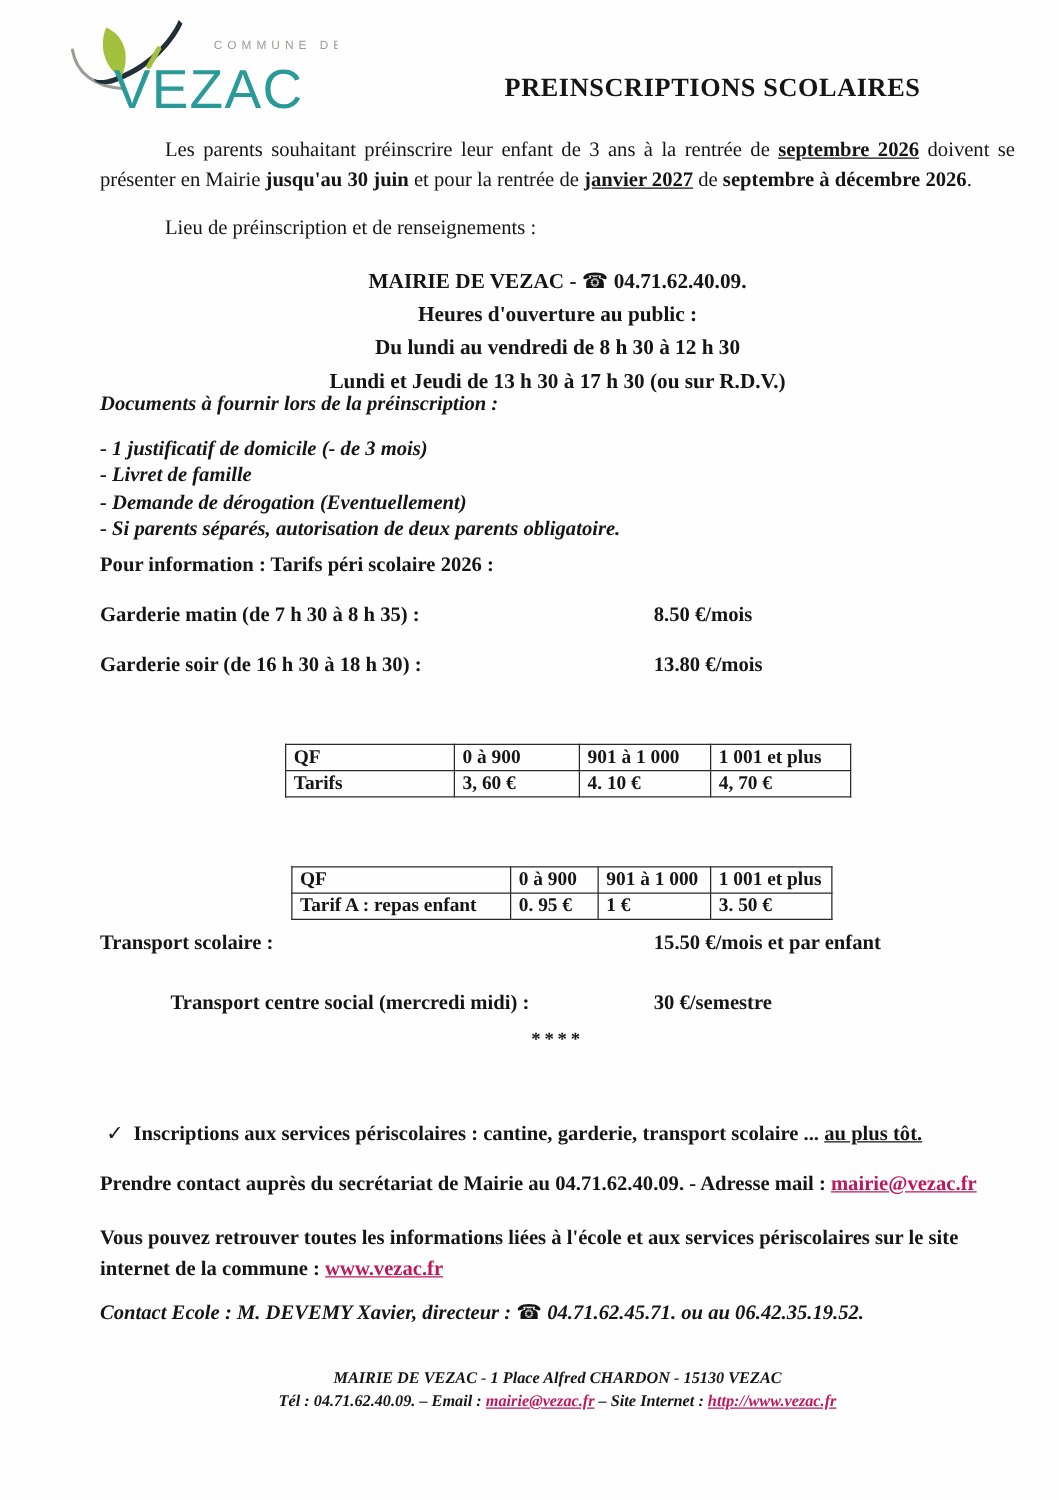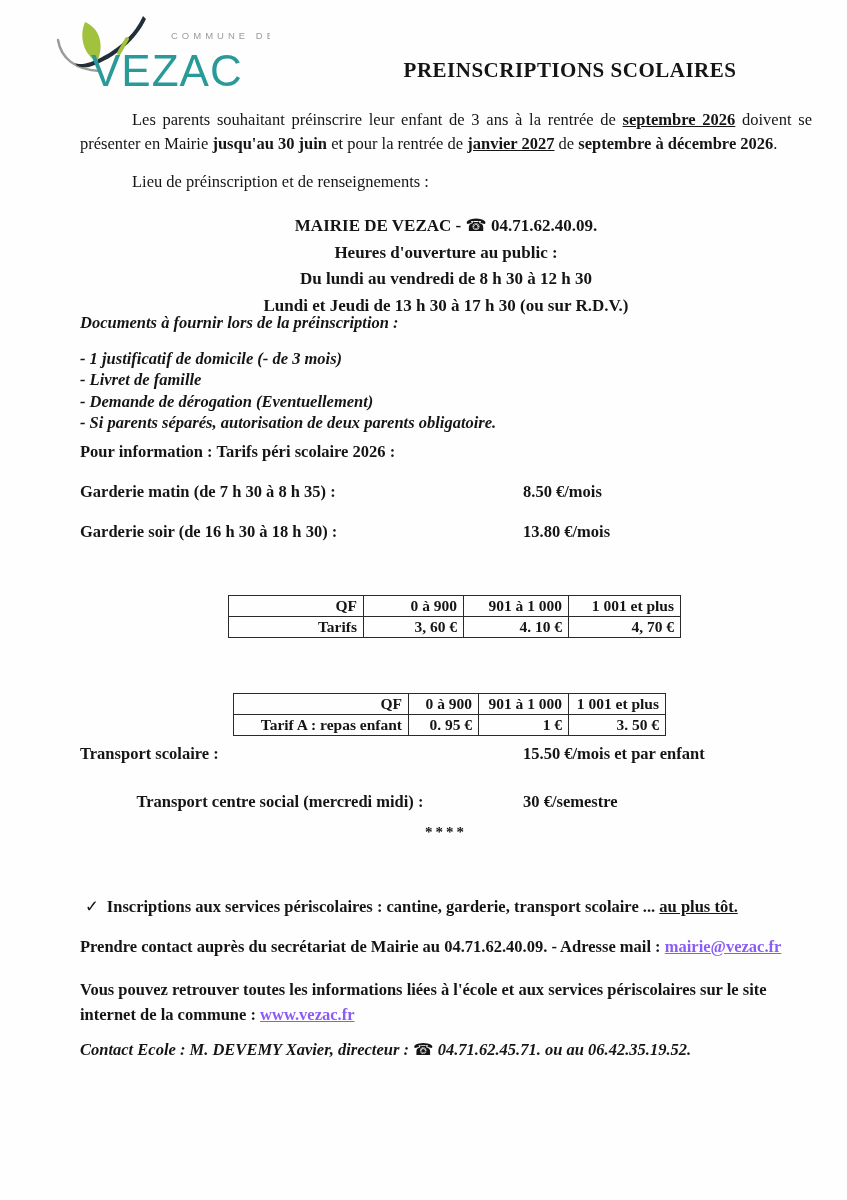--- a/index.html
+++ b/index.html
@@ -11,41 +11,41 @@
     margin:0 auto;
     font-family:"Liberation Serif", serif;
     color:#151515;
     overflow:hidden;
   }
   .abs { position:absolute; left:80px; width:732px; font-size:16.5px; }
   .b  { font-weight:bold; }
   .u  { text-decoration:underline; }
   .center { text-align:center; }
   .just { text-align:justify; }
-  .link { color:#8b5cf6; font-weight:bold; text-decoration:underline; cursor:pointer; }
+  .link { color:#be185d; font-weight:bold; text-decoration:underline; cursor:pointer; }
 
   .doc-title {
     position:absolute; left:330px; top:58px; width:480px;
     text-align:center; font-size:21px; font-weight:bold; letter-spacing:.5px;
   }
   .logo-wrap { position:absolute; left:55px; top:10px; width:220px; height:95px; }
 
   .intro { top:108px; line-height:24px; text-indent:52px; }
   .lieu  { top:172px; padding-left:52px; }
   .mairie { top:212px; line-height:26.5px; font-size:17px; font-weight:bold; }
   .docs  { top:312px; font-weight:bold; font-style:italic; line-height:21.5px; }
   .docs .docs-list { margin-top:14px; }
   .pour-info { top:442px; font-weight:bold; }
   .tarif-row { display:flex; font-weight:bold;gap:43px; }
   .tarif-row .lbl { width:400px; flex:none; }
   .row-gm { top:482px; }
   .row-gs { top:522px; }
   .row-gmm { top:562px; font-weight:bold; }
   .tbl { position:absolute; border-collapse:collapse; font-weight:bold; font-size:15.5px; }
-  .tbl td { border:1.6px solid #2a2a2a; text-align:right; padding:1px 6px; height:21px; }
+  .tbl td { border:1.6px solid #2a2a2a; text-align:left; padding:1px 6px; height:21px; }
   .tbl1 { left:228px; top:595px; }
   .tbl1 .c0{width:135px} .tbl1 .c1{width:100px} .tbl1 .c2{width:105px} .tbl1 .c3{width:112px}
   .tbl2 { left:233px; top:693px; }
   .tbl2 .c0{width:175px} .tbl2 .c1{width:70px} .tbl2 .c2{width:90px} .tbl2 .c3{width:97px}
   .cantine { top:655px; font-weight:bold; }
   .row-t1 { top:744px; }
   .row-t2 { top:792px;text-align:center; }
   .sep { top:824px; text-align:center; font-weight:bold; letter-spacing:3px; font-size:15px; }
   .info-h { top:860px; text-align:center; font-weight:bold; font-size:17.5px; }
   .check-line { top:897px; padding-left:5px; font-weight:bold; }
@@ -164,14 +164,20 @@
 
   <div class="abs site">
     <span style="display:block">Vous pouvez retrouver toutes les informations liées à l'école et aux services périscolaires sur le site</span>
     <span>internet de la commune : </span><a class="link">www.vezac.fr</a>
   </div>
 
   <div class="abs ecole">
     <span>Contact Ecole : M. DEVEMY Xavier, directeur : </span><span class="phone-ic">☎</span><span> 04.71.62.45.71. ou au 06.42.35.19.52.</span>
   </div>
 
+  <div class="abs footer">
+    <div>MAIRIE DE VEZAC - 1 Place Alfred CHARDON - 15130 VEZAC</div>
+    <div>
+      <span>Tél : 04.71.62.40.09. –  Email : </span><a class="link" style="font-size:13px">mairie@vezac.fr</a><span> – Site Internet : </span><a class="link" style="font-size:13px">http://www.vezac.fr</a>
+    </div>
+  </div>
 
 </div>
 
 </body></html>

